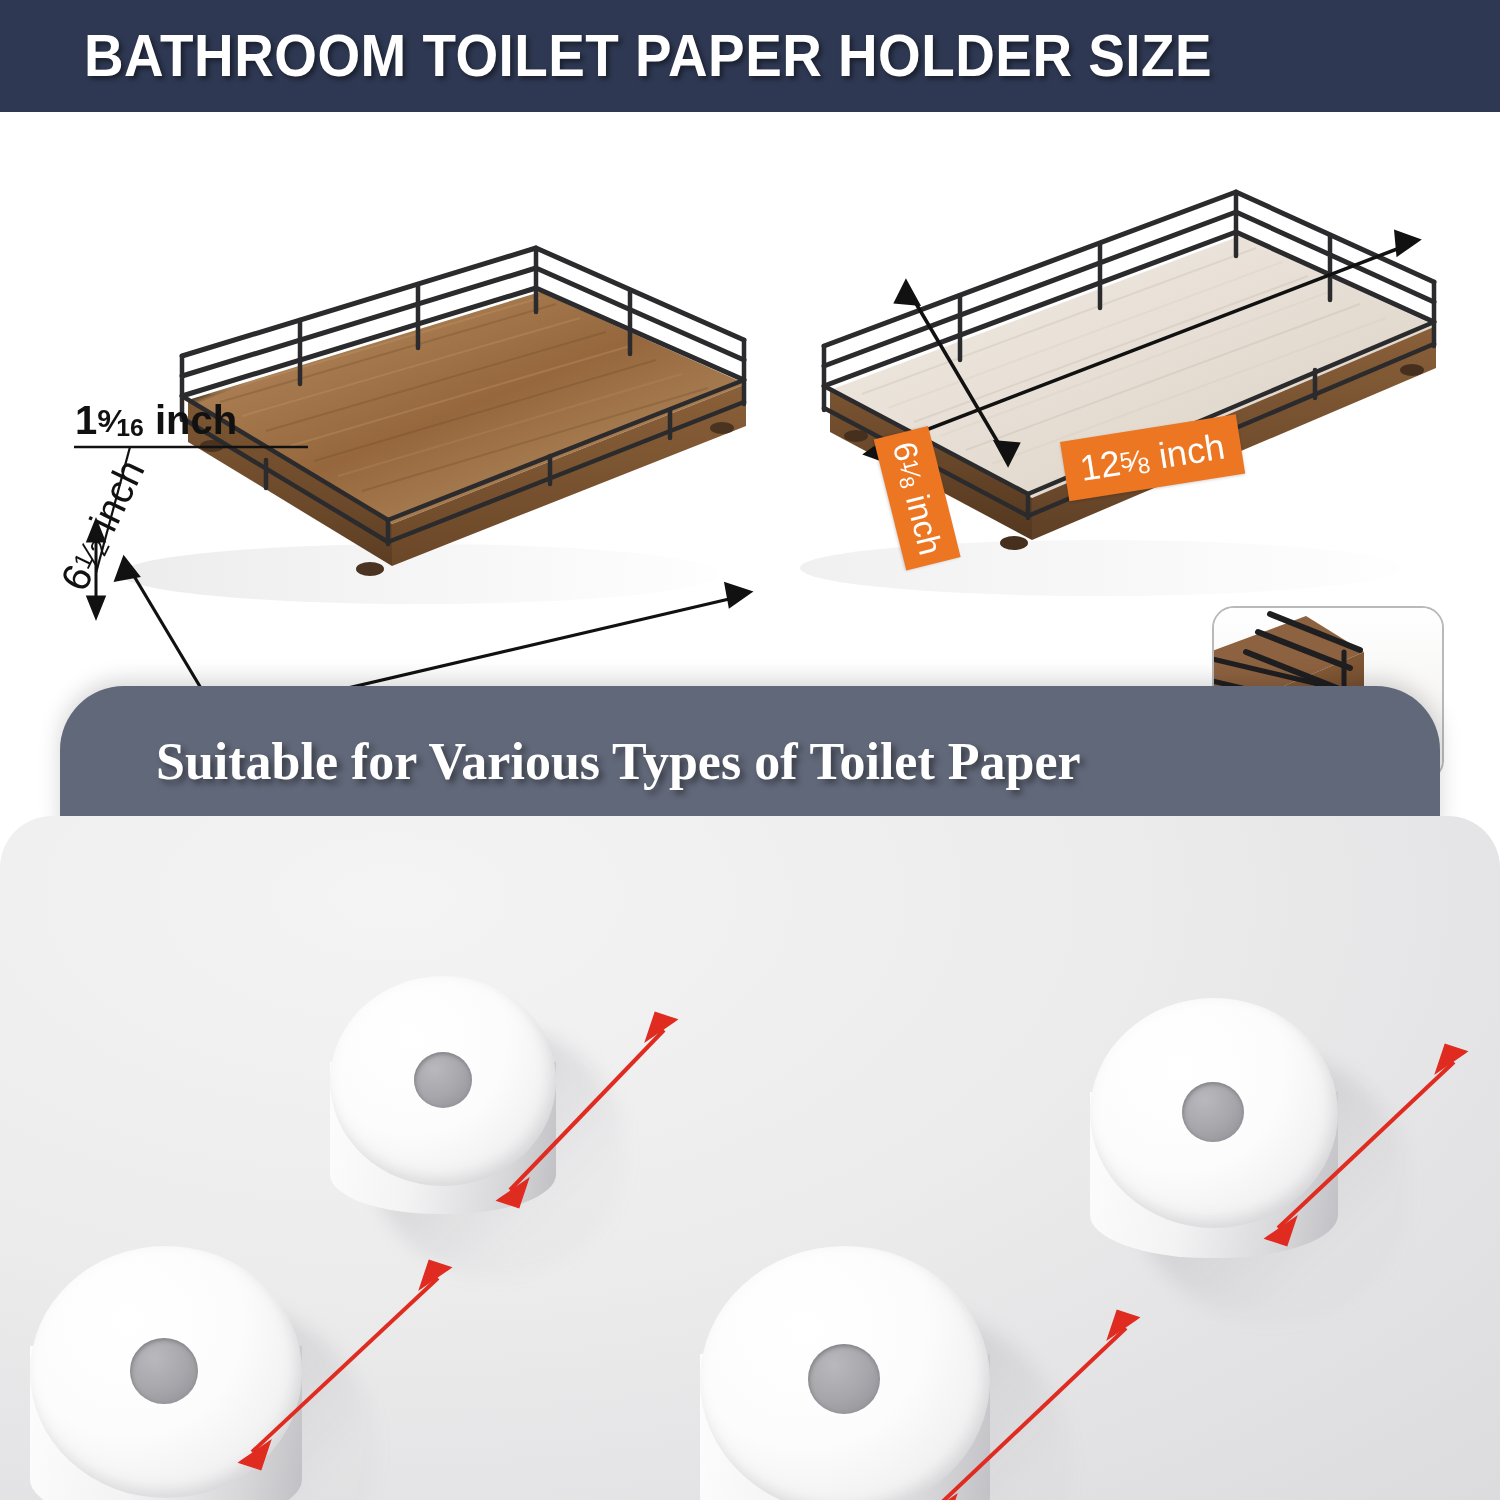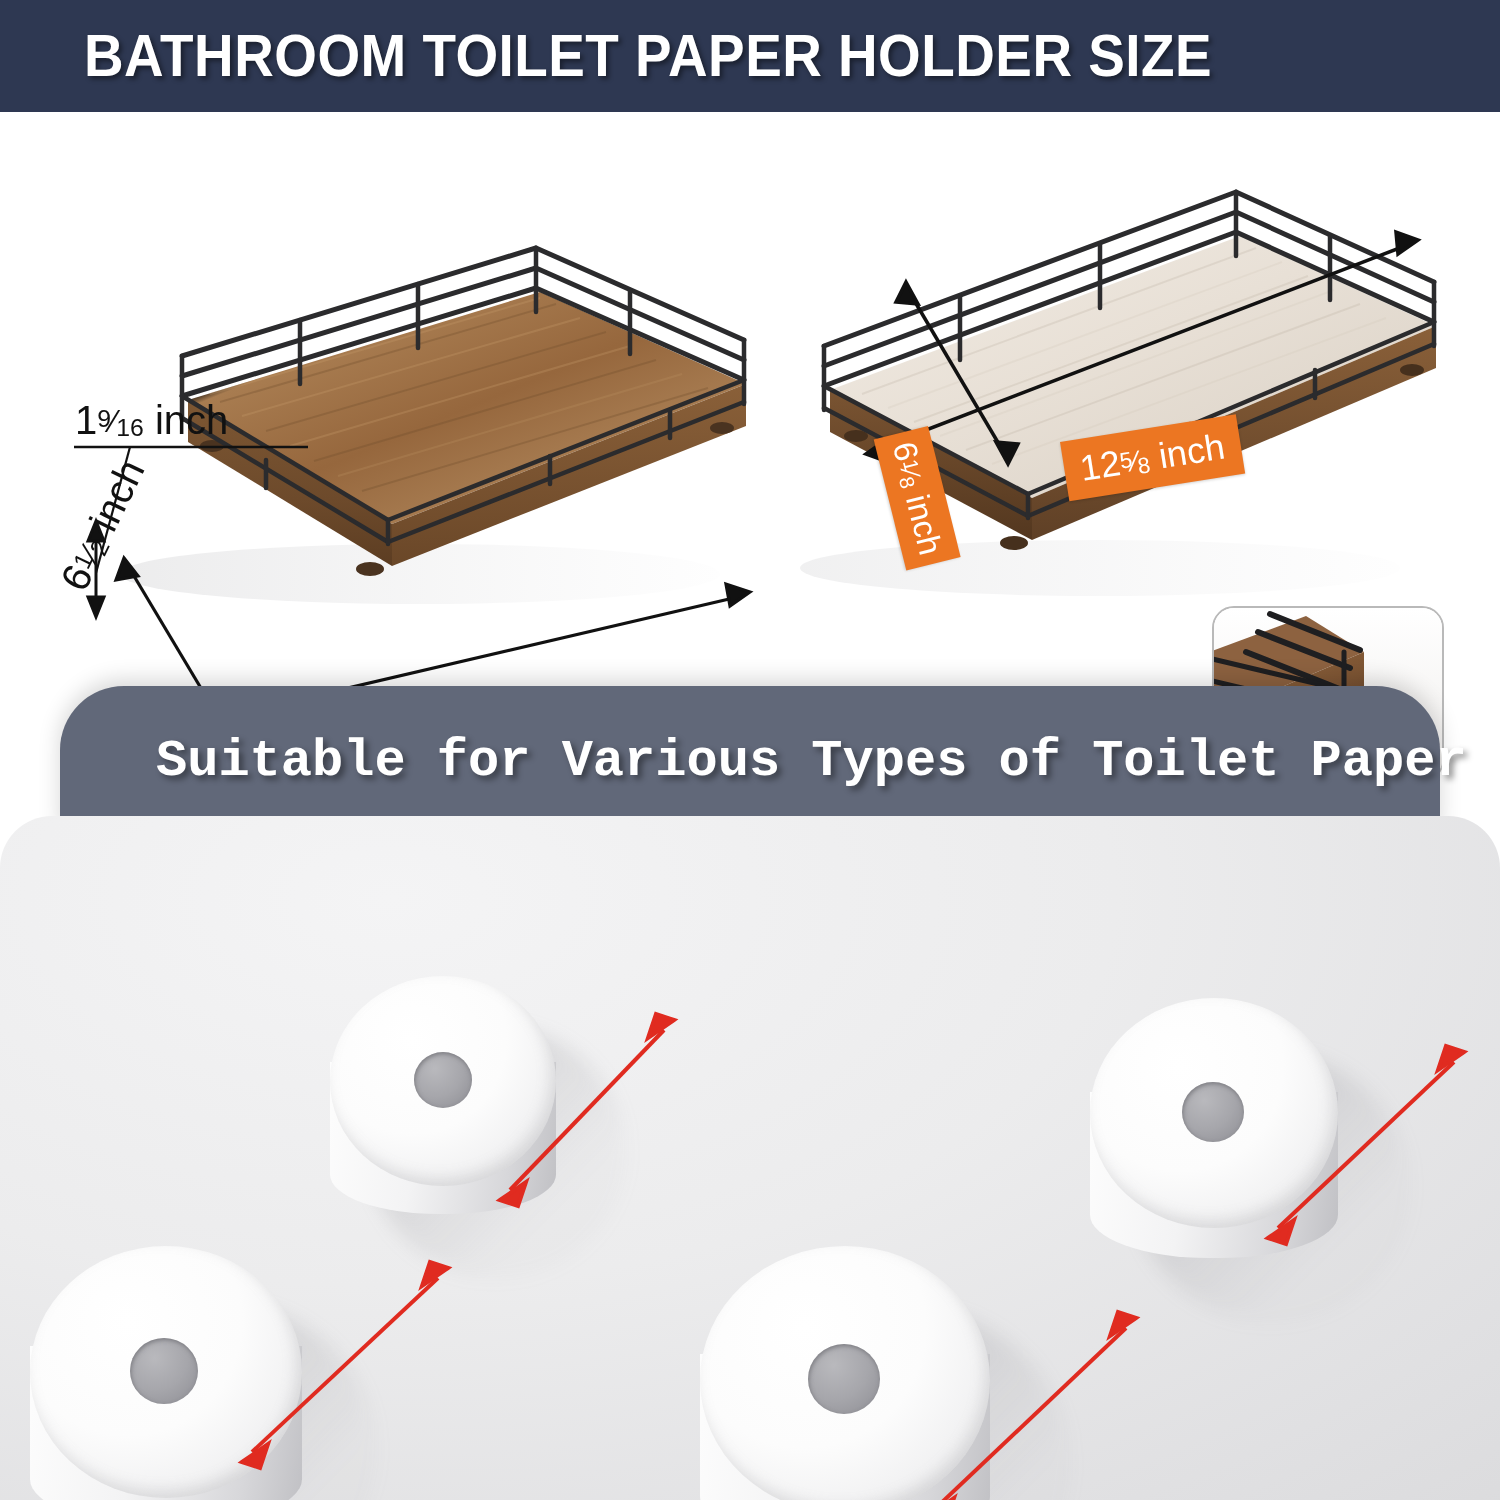--- a/index.html
+++ b/index.html
@@ -45,21 +45,21 @@
     font-family:"Liberation Sans",sans-serif;
     font-weight:400;
     white-space:nowrap;
   }
   .dim-h{font-size:40px;}
   .frac{display:inline-block;font-size:0.62em;position:relative;top:-0.10em;}
   .frac .num{position:relative;top:-0.18em;}
   .frac .sl{font-size:1.25em;}
   .frac .den{position:relative;top:0.18em;}
 
-  #dim-height{left:75px;top:250px;}
+  #dim-height{left:75px;top:250px;font-weight:bold;}
   #dim-depth{left:52px;top:430px;transform:rotate(-64deg);transform-origin:left top;}
   #dim-width{left:424px;top:543px;font-size:42px;}
 
   
   .badge{
     position:absolute;
     background:#ec7622;
     color:#ffffff;
     font-family:"Liberation Sans",sans-serif;
     font-weight:400;
@@ -97,21 +97,21 @@
   .banner{
     position:absolute;left:60px;top:38px;width:1380px;height:150px;
     background:#616879;
     border-radius:64px 64px 0 0;
     box-shadow:0 -6px 22px rgba(0,0,0,0.16);
     display:flex;align-items:center;
   }
   .banner-title{
     margin-left:96px;
     color:#ffffff;
-    font-family:Liberation Mono, monospace;
+    font-family:Liberation Serif, serif;
     font-weight:700;
     font-size:52px;
     white-space:nowrap;
     text-shadow:4px 4px 6px rgba(0,0,0,0.42);
   }
   .rolls-panel{
     position:absolute;left:0;top:168px;width:1500px;height:684px;
     background:
       radial-gradient(115% 135% at 26% 12%, #f4f4f5 0%, #ececed 42%, #e0e0e2 78%, #d9d9db 100%);
     border-radius:52px 52px 0 0;

